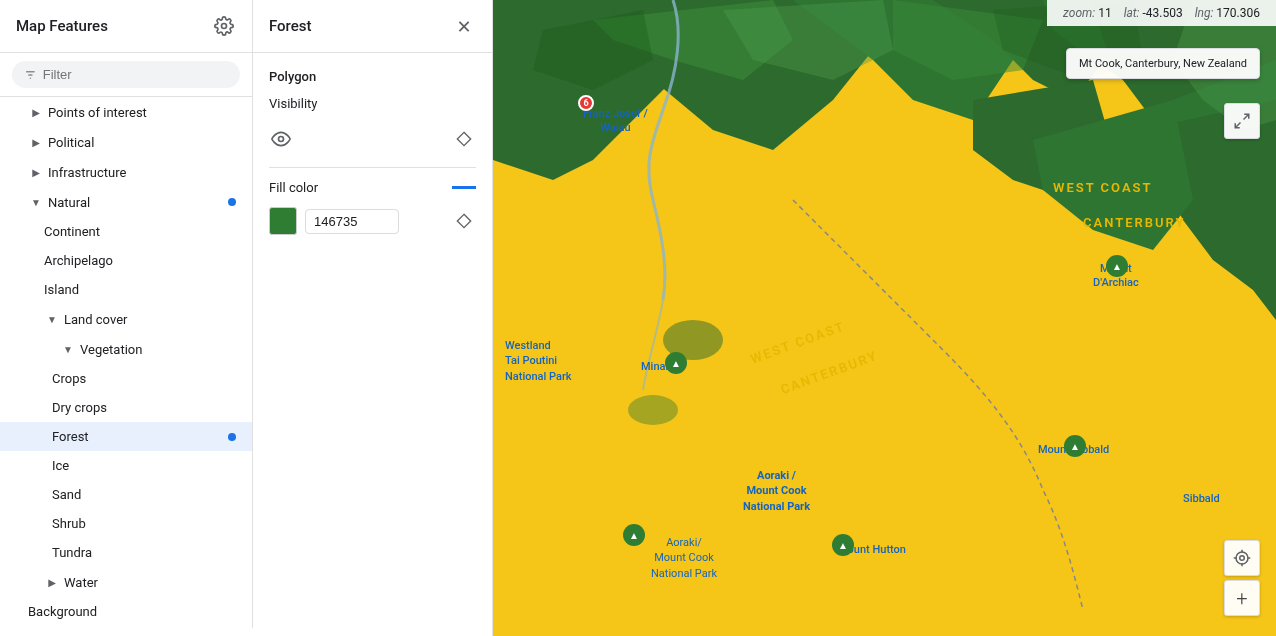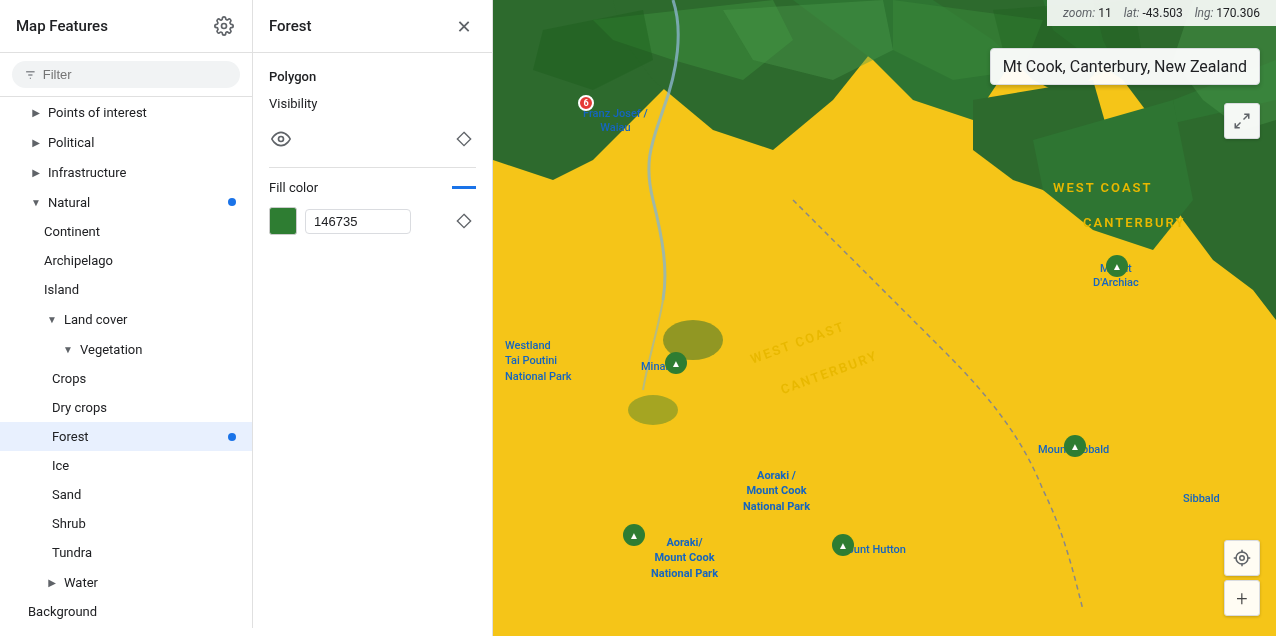--- a/index.html
+++ b/index.html
@@ -164,21 +164,21 @@
       flex-shrink: 0;
       border: 1px solid #ccc;
       cursor: pointer;
     }
     .color-value-input {
       border: 1px solid #dadce0;
       border-radius: 4px;
       padding: 4px 8px;
       font-size: 13px;
       color: #202124;
-      width: 106px;
+      width: 94px;
       outline: none;
     }
 
     
     .map-area {
       flex: 1;
       position: relative;
       overflow: hidden;
       background: #f5c518;
     }
@@ -200,21 +200,21 @@
 
     
     .location-tooltip {
       position: absolute;
       top: 48px;
       right: 16px;
       background: rgba(255,255,255,0.95);
       border: 1px solid #dadce0;
       border-radius: 4px;
       padding: 8px 12px;
-      font-size: 16px;
+      font-size: 11px;
       color: #202124;
       z-index: 10;
       box-shadow: 0 2px 4px rgba(0,0,0,0.2);
     }
 
     
     .map-controls {
       position: absolute;
       bottom: 20px;
       right: 16px;
@@ -488,21 +488,21 @@
   <div style="position:absolute;top:262px;left:600px;font-size:11px;color:#1565c0;font-weight:500;pointer-events:none;text-align:center;line-height:1.3;">Mount<br>D'Archiac</div>
 
   <div style="position:absolute;top:338px;left:12px;font-size:11px;color:#1565c0;font-weight:500;pointer-events:none;text-align:left;line-height:1.4;">Westland<br>Tai Poutini<br>National Park</div>
 
   <div style="position:absolute;top:360px;left:148px;font-size:11px;color:#1565c0;font-weight:500;pointer-events:none;">Minarets</div>
 
   <div style="position:absolute;top:443px;left:545px;font-size:11px;color:#1565c0;font-weight:500;pointer-events:none;">Mount Sibbald</div>
 
   <div style="position:absolute;top:468px;left:250px;font-size:11px;color:#1565c0;font-weight:700;pointer-events:none;text-align:center;line-height:1.4;">Aoraki /<br>Mount Cook<br>National Park</div>
 
-  <div style="position:absolute;top:535px;left:158px;font-size:11px;color:#1565c0;font-weight:700;pointer-events:none;text-align:center;line-height:1.4;">Aoraki/<br>Mount Cook<br>National Park</div>
+  <div style="position:absolute;top:535px;left:158px;font-size:11px;color:#1565c0;font-weight:400;pointer-events:none;text-align:center;line-height:1.4;">Aoraki/<br>Mount Cook<br>National Park</div>
 
   <div style="position:absolute;top:543px;left:345px;font-size:11px;color:#1565c0;font-weight:500;pointer-events:none;">Mount Hutton</div>
 
   <div style="position:absolute;top:492px;left:690px;font-size:11px;color:#1565c0;font-weight:500;pointer-events:none;">Sibbald</div>
 
   <div class="park-marker" style="top:255px;left:613px;"></div>
   <div class="park-marker" style="top:352px;left:172px;"></div>
   <div class="park-marker" style="top:435px;left:571px;"></div>
   <div class="park-marker" style="top:524px;left:130px;"></div>
   <div class="park-marker" style="top:534px;left:339px;"></div>

